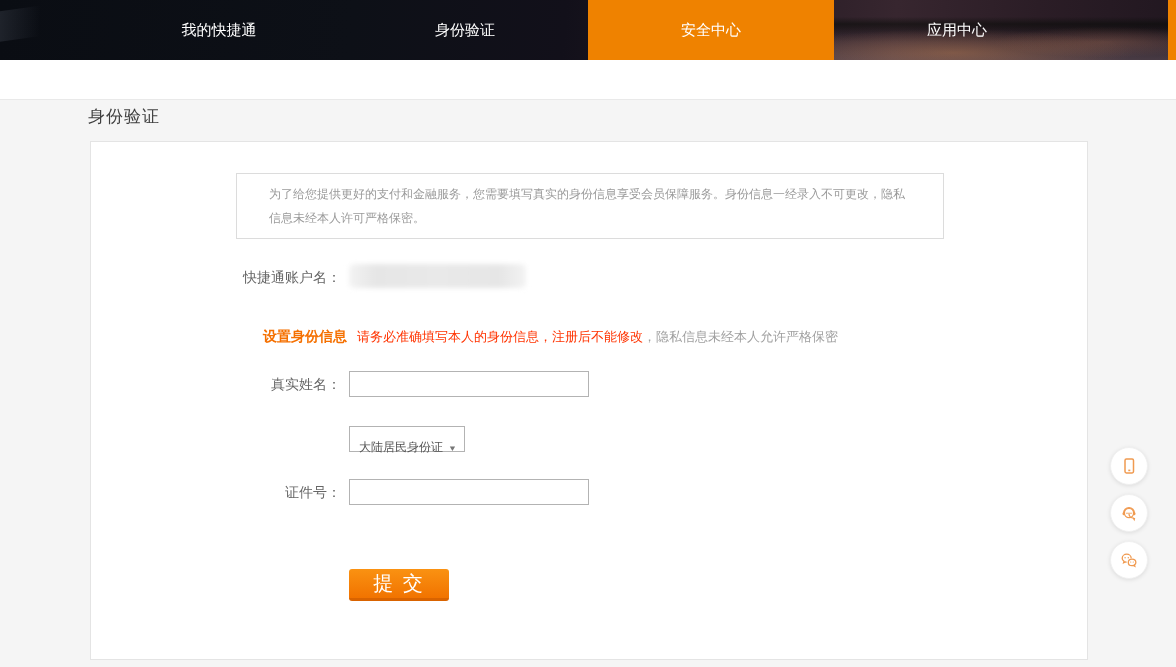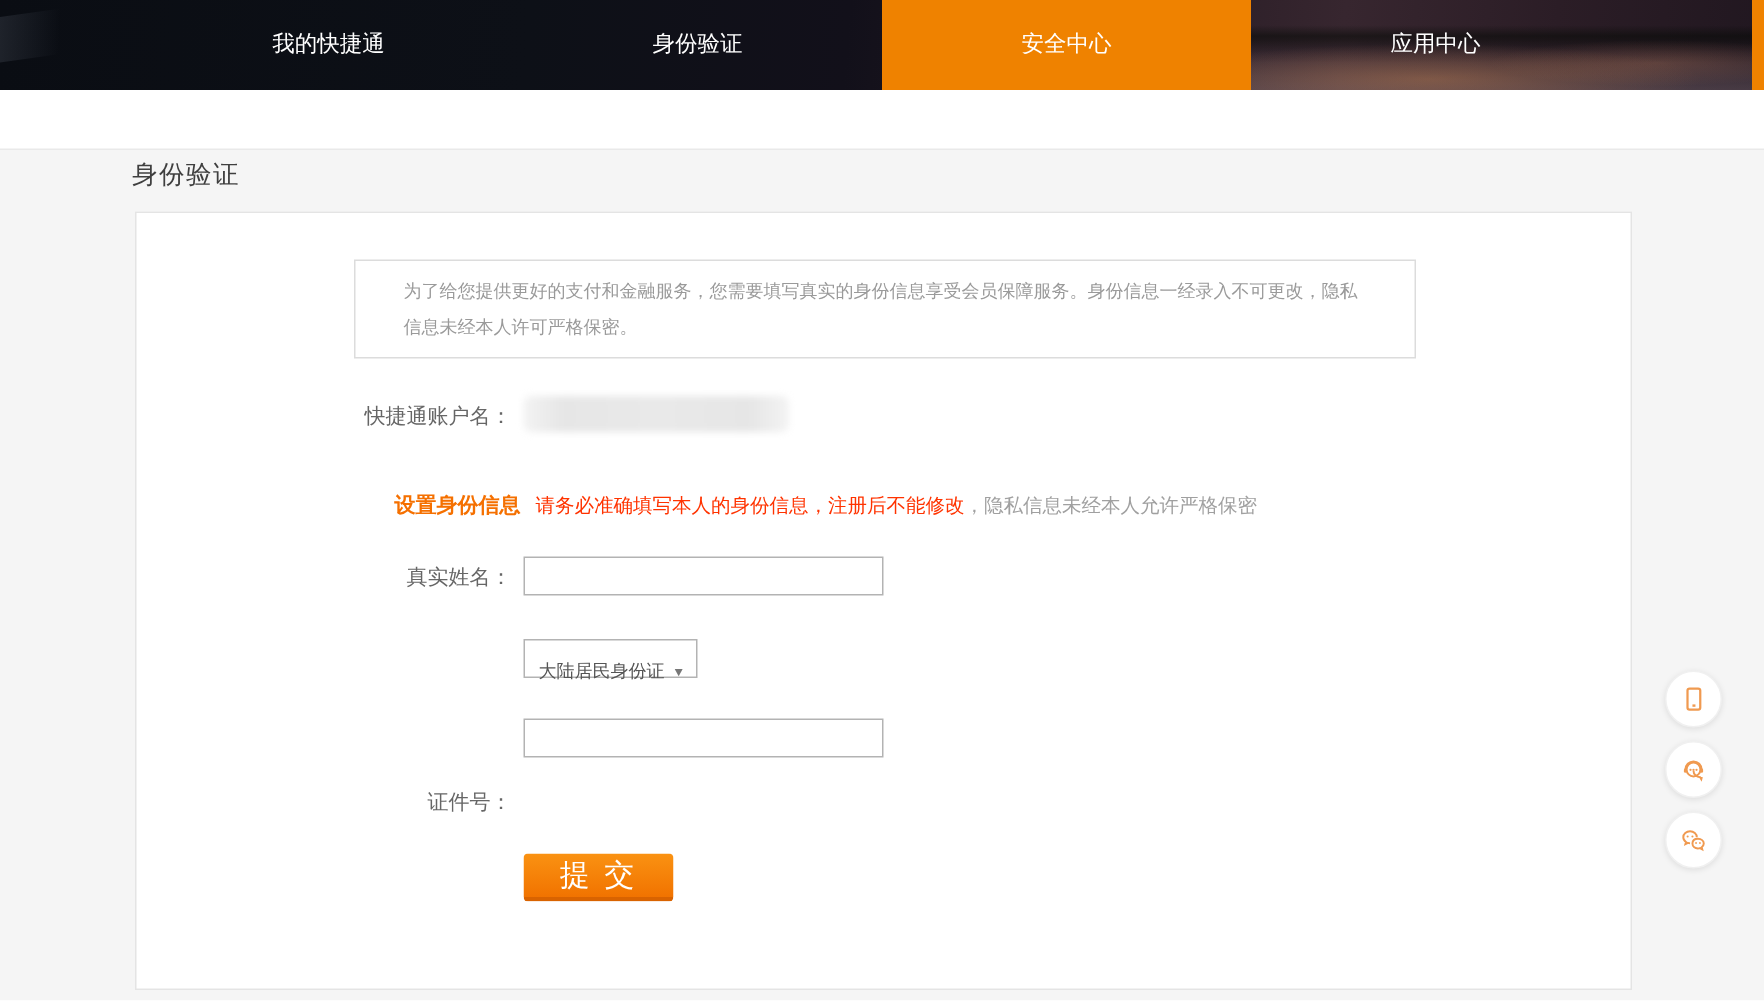--- a/index.html
+++ b/index.html
@@ -50,21 +50,21 @@
     background: linear-gradient(90deg, #f3f3f3, #e6e6e6 15%, #e9e9e9 50%, #e6e6e6 85%, #f3f3f3);
     border-radius: 5px; filter: blur(2.5px); }
 
   .section-line { position: absolute; left: 172px; top: 184px; font-size: 13px; line-height: 20px; white-space: nowrap; }
   .section-line b { color: #f57000; font-size: 14px; font-weight: bold; margin-right: 10px; }
   .warn-red { color: #ff3300; }
   .warn-gray { color: #a0a0a0; }
 
   .row-name-label { top: 229px; line-height: 26px; }
   .row-type-label { top: 284px; line-height: 26px; }
-  .row-num-label  { top: 337px; line-height: 26px; margin-top: 42px; }
+  .row-num-label  { top: 337px; line-height: 26px; }
 
   .text-input { position: absolute; left: 258px; width: 240px; height: 26px;
     border: 1px solid #b3b3b3; background: #ffffff; font-size: 13px; color: #333;
     padding: 0 6px; outline: none; }
   .input-name { top: 229px; }
   .input-num  { top: 337px; }
 
   .select-box { position: absolute; left: 258px; top: 284px; width: 116px; height: 26px;
     border: 1px solid #b3b3b3; background: #ffffff; font-size: 12px; color: #555;
     display: flex; align-items: center; justify-content: space-between;

